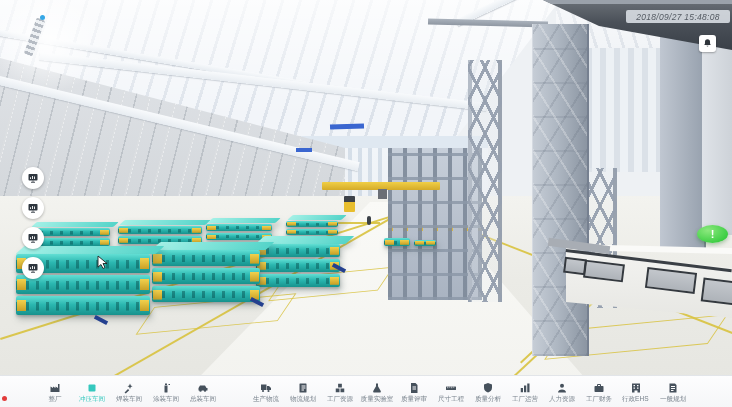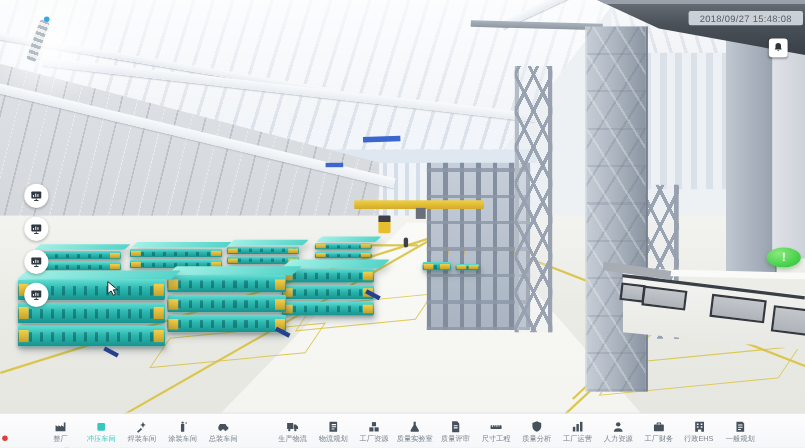--- a/index.html
+++ b/index.html
@@ -89,21 +89,21 @@
     background:repeating-linear-gradient(0deg,#b6bcc4 0 3px,#eef1f4 3px 6px);}
 
   .alert-marker{left:697px;top:225px;width:31px;height:18px;border-radius:50%;
     background:radial-gradient(ellipse at 35% 30%,#8ce87e,#3fcf45 70%,#2fb837);
     color:#fff;font-weight:bold;font-size:11px;display:flex;align-items:center;justify-content:center;
     box-shadow:0 2px 4px rgba(0,100,0,.3);z-index:30;}
 
   
   .timestamp{left:626px;top:10px;width:104px;height:13px;background:rgba(225,229,235,.85);
     border-radius:2px;font-size:8.5px;color:#555b63;display:flex;align-items:center;
-    justify-content:center;letter-spacing:.3px;z-index:40;}
+    justify-content:center;letter-spacing:.3px;z-index:40;font-style:italic;}
   .bell-btn{left:699px;top:35px;width:17px;height:17px;background:#fff;border-radius:3px;
     box-shadow:0 1px 2px rgba(0,0,0,.3);display:flex;align-items:center;justify-content:center;
     color:#2e343a;z-index:40;cursor:pointer;}
   .side-btn{left:22px;width:22px;height:22px;border-radius:50%;background:#fff;
     box-shadow:0 1px 3px rgba(0,0,0,.28);display:flex;align-items:center;justify-content:center;
     color:#2f3740;z-index:40;cursor:pointer;position:absolute;}
   .cursor{left:97px;top:255px;z-index:45;}
   .record-dot{left:2px;top:396px;width:5px;height:5px;border-radius:50%;background:#e23b3b;z-index:60;}
 
   .toolbar{left:0;top:375px;width:732px;height:32px;z-index:50;display:flex;align-items:center;

